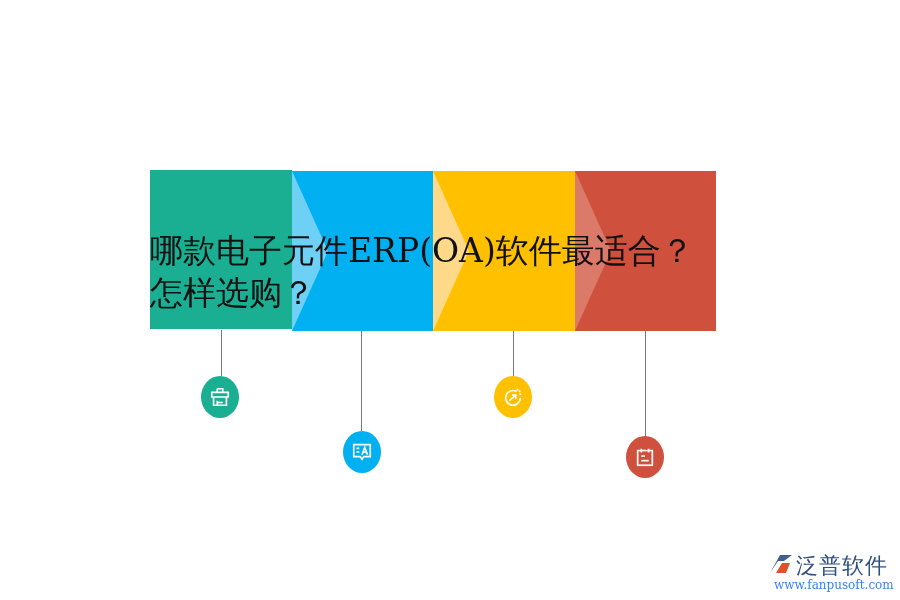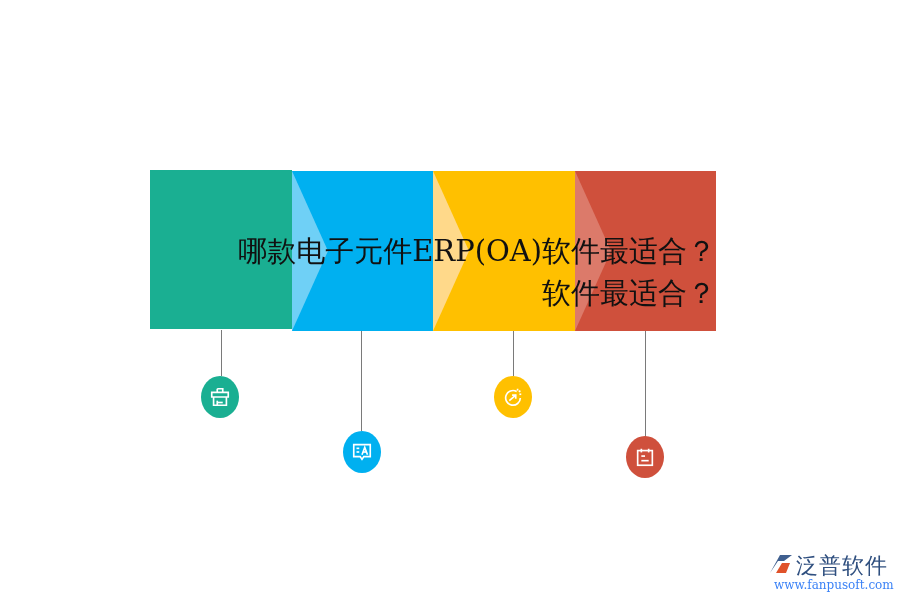--- a/index.html
+++ b/index.html
@@ -2,21 +2,21 @@
 <html><head>
 <meta charset="utf-8">
 <style>
   html, body { margin:0; padding:0; }
   body { width:900px; height:600px; position:relative; background:#ffffff; overflow:hidden; font-family:"DejaVu Serif","Liberation Serif",serif; }
   .box { position:absolute; overflow:hidden; }
   .tri { position:absolute; left:0; top:0; width:0; height:0; }
   .vline { position:absolute; width:1px; background:#7a7a7a; }
   .node { position:absolute; width:38px; height:42px; border-radius:50%; display:flex; align-items:center; justify-content:center; }
   .node svg { width:22px; height:22px; }
-  .title { position:absolute; left:150px; width:566px; top:230px; text-align:right; font-size:29px; line-height:42px; color:#111; z-index:5; }
+  .title { position:absolute; left:150px; width:566px; top:230px; text-align:left; font-size:33px; line-height:42px; color:#111; z-index:5; }
   .logo { position:absolute; left:768px; top:551px; width:128px; height:45px; }
   .logo-name { position:absolute; left:28px; top:0; font-family:"DejaVu Sans","Liberation Sans",sans-serif; font-size:22px; color:#2f4f7f; letter-spacing:1px; }
   .logo-url { position:absolute; left:6px; top:27px; font-family:"DejaVu Serif","Liberation Serif",serif; font-size:12px; color:#3b82f6; }
 </style>
 </head>
 <body>
 
 <div class="box" style="left:150px;top:170px;width:142px;height:159px;background:#1aaf92;"></div>
 
 <div class="box" style="left:292px;top:171px;width:141px;height:160px;background:#00b0f0;">
@@ -26,21 +26,21 @@
 <div class="box" style="left:433px;top:171px;width:142px;height:160px;background:#ffc000;">
   <div class="tri" style="border-top:80px solid transparent;border-bottom:80px solid transparent;border-left:36px solid #ffd98a;"></div>
 </div>
 
 <div class="box" style="left:575px;top:171px;width:141px;height:160px;background:#cf503c;">
   <div class="tri" style="border-top:80px solid transparent;border-bottom:80px solid transparent;border-left:36px solid #dc7a6a;"></div>
 </div>
 
 <div class="title">
   <div>哪款电子元件ERP(OA)软件最适合？</div>
-  <div>软件最适合？</div>
+  <div>怎样选购？</div>
 </div>
 
 <div class="vline" style="left:221px;top:330px;height:46px;"></div>
 <div class="vline" style="left:361px;top:331px;height:100px;"></div>
 <div class="vline" style="left:513px;top:331px;height:45px;"></div>
 <div class="vline" style="left:645px;top:331px;height:106px;"></div>
 
 <div class="node" style="left:201px;top:376px;background:#1aaf92;">
   <svg viewBox="0 0 24 24" fill="none" stroke="#fff" stroke-width="1.8">
     <path d="M9 3h6v4"></path>

